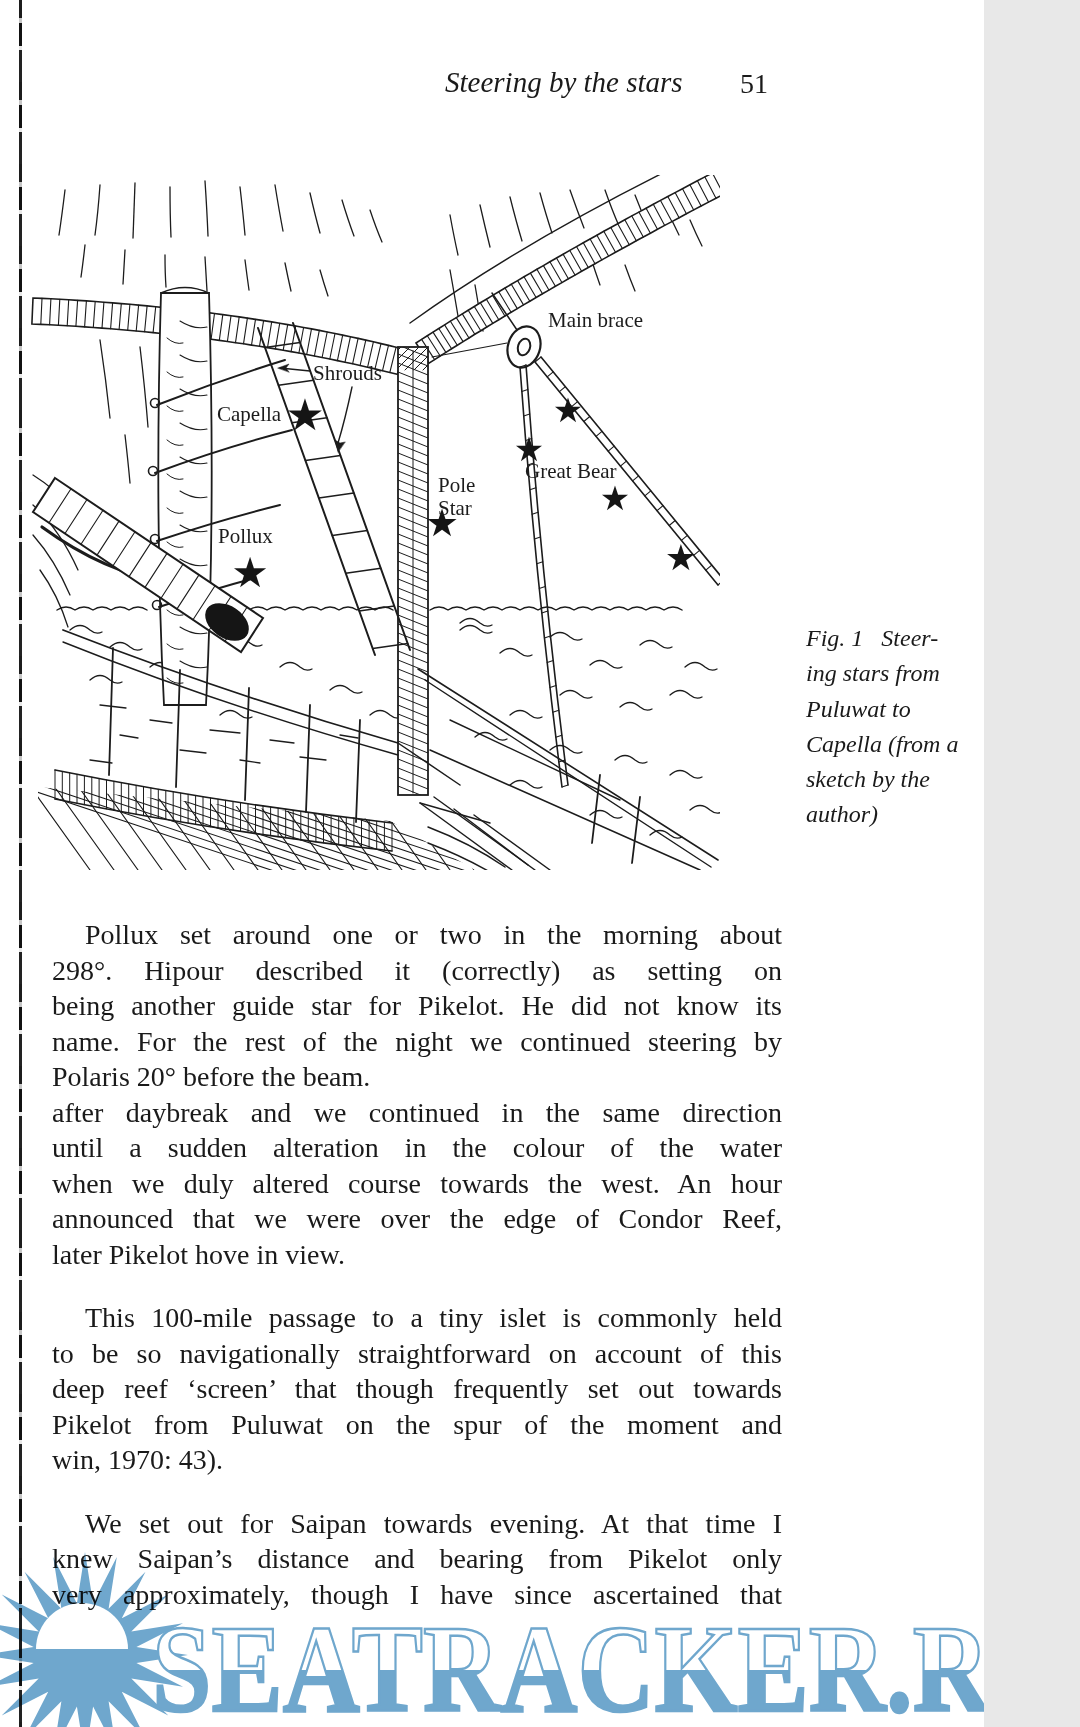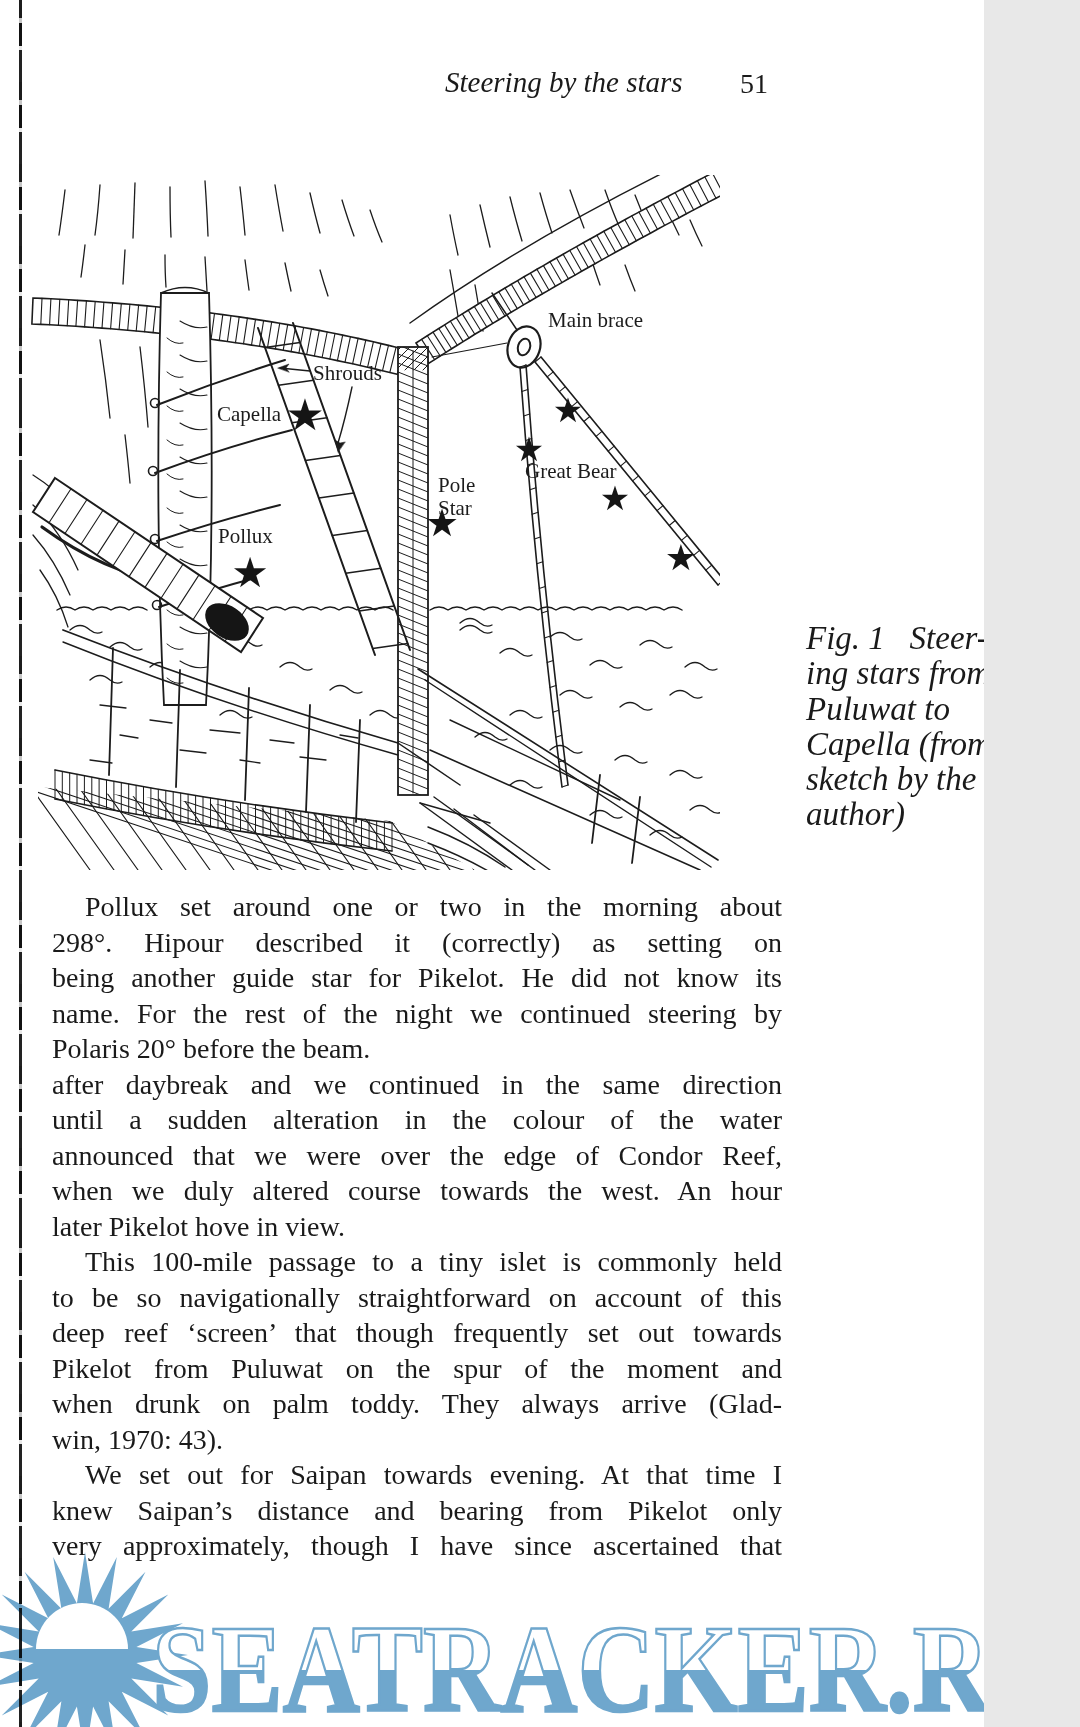--- a/index.html
+++ b/index.html
@@ -10,27 +10,27 @@
         background:repeating-linear-gradient(180deg,#1c1c1c 0 18px,rgba(28,28,28,.25) 18px 23px,#111 23px 46px,rgba(28,28,28,.1) 46px 50px,#222 50px 82px);}
   
   .hdr-title{position:absolute;left:445px;top:66px;font-style:italic;font-size:29px;white-space:nowrap;}
   .hdr-num{position:absolute;left:740px;top:68px;font-size:28px;}
   
   #fig{position:absolute;left:30px;top:175px;width:690px;height:695px;}
   #fig text.lbl{font-family:"Liberation Serif", serif;font-size:21px;fill:#1c1c1c;}
   #fig text.star{font-family:"DejaVu Sans", sans-serif;fill:#151515;}
   
   #caption{position:absolute;left:806px;top:621px;width:208px;font-style:italic;
-           font-size:33px;line-height:35.3px;}
+           font-size:24px;line-height:35.3px;}
   #caption .cline{white-space:pre;}
   
   #bodytext{position:absolute;left:52px;top:889px;width:730px;font-size:28px;line-height:35.5px;}
   .bline{text-align:justify;text-align-last:justify;white-space:nowrap;}
   .bline.plain{text-align-last:left;}
-  .bline.ind{padding-left:33px;}
+  .bline.ind{padding-left:33px;margin-top:28px;}
   
   #wm{position:absolute;left:0;top:1545px;width:1080px;height:182px;mix-blend-mode:multiply;}
 </style>
 </head>
 <body>
 
 <div id="page">
   <div id="edge"></div>
 
   <div class="hdr-title">Steering by the stars</div>
@@ -588,30 +588,29 @@
       <div>
         <div class="bline ind">Pollux set around one or two in the morning about</div>
         <div class="bline">298°. Hipour described it (correctly) as setting on</div>
         <div class="bline">being another guide star for Pikelot. He did not know its</div>
         <div class="bline">name. For the rest of the night we continued steering by</div>
         <div class="bline plain">Polaris 20° before the beam.</div>
       </div>
       <div>
         <div class="bline">after daybreak and we continued in the same direction</div>
         <div class="bline">until a sudden alteration in the colour of the water</div>
+        <div class="bline">when we duly altered course towards the west. An hour</div>
         <div class="bline">announced that we were over the edge of Condor Reef,</div>
-        <div class="bline">when we duly altered course towards the west. An hour</div>
         <div class="bline plain">later Pikelot hove in view.</div>
       </div>
       <div>
         <div class="bline ind">This 100-mile passage to a tiny islet is commonly held</div>
         <div class="bline">to be so navigationally straightforward on account of this</div>
         <div class="bline">deep reef ‘screen’ that though frequently set out towards</div>
         <div class="bline">Pikelot from Puluwat on the spur of the moment and</div>
-        <div class="bline">when drunk on palm toddy. They always arrive (Glad-</div>
         <div class="bline plain">win, 1970: 43).</div>
       </div>
       <div>
         <div class="bline ind">We set out for Saipan towards evening. At that time I</div>
         <div class="bline">knew Saipan’s distance and bearing from Pikelot only</div>
         <div class="bline">very approximately, though I have since ascertained that</div>
       </div>
     </div>
 
   <svg id="wm" viewBox="0 0 1080 182" xmlns="http://www.w3.org/2000/svg">

